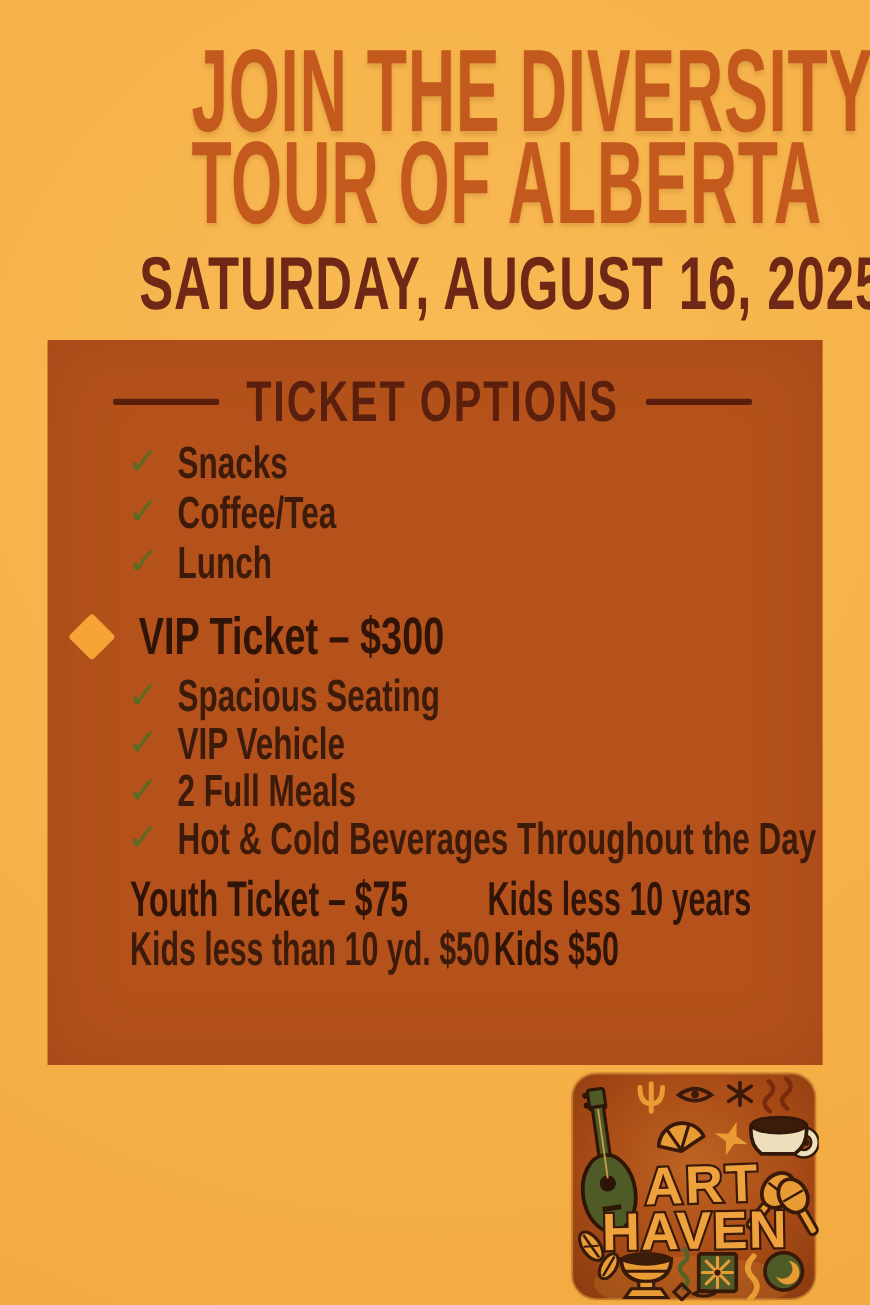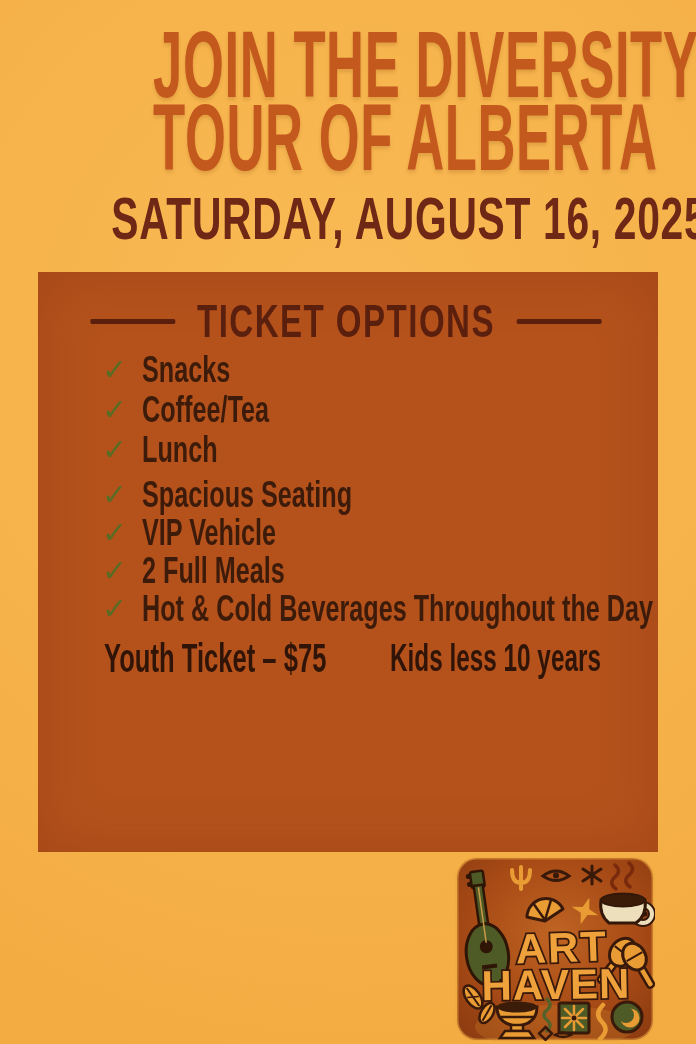--- a/index.html
+++ b/index.html
@@ -6,21 +6,21 @@
   body{
     width:696px;height:1044px;overflow:hidden;
     font-family:"Liberation Sans","DejaVu Sans",sans-serif;
     background:#F7B44C;
   }
   .poster{
     position:relative;width:696px;height:1044px;
     background:radial-gradient(circle at 50% 32%, #F9BA55 0%, #F6B24A 55%, #F2AB41 100%);
   }
   
-  .title-wrap{position:absolute;top:28px;left:0;width:696px;}
+  .title-wrap{position:absolute;top:36px;left:0;width:696px;}
   .title-line{
     display:block;width:696px;text-align:center;white-space:nowrap;
     font-weight:700;font-size:94px;line-height:0.78;
     color:#C4591D;letter-spacing:1px;
     transform:scaleX(0.56);transform-origin:50% 50%;
     text-shadow:0 3px 5px rgba(120,60,10,0.18);
   }
   .date-line{
     display:block;width:696px;text-align:center;white-space:nowrap;
     margin-top:14px;
@@ -135,20 +135,24 @@
       <div class="item-row">
         <span class="check">✓</span>
         <span class="item-text">Coffee/Tea</span>
       </div>
       <div class="item-row">
         <span class="check">✓</span>
         <span class="item-text">Lunch</span>
       </div>
     </div>
 
+    <div class="ticket-name-row vip">
+      <span class="diamond"></span>
+      <span class="ticket-name">VIP Ticket – $300</span>
+    </div>
     <div class="items vip">
       <div class="item-row">
         <span class="check">✓</span>
         <span class="item-text">Spacious Seating</span>
       </div>
       <div class="item-row">
         <span class="check">✓</span>
         <span class="item-text">VIP Vehicle</span>
       </div>
       <div class="item-row">
@@ -158,20 +162,24 @@
       <div class="item-row">
         <span class="check">✓</span>
         <span class="item-text">Hot &amp; Cold Beverages Throughout the Day</span>
       </div>
     </div>
 
     <div class="youth">
       <div class="youth-row">
         <span class="youth-name">Youth Ticket – $75</span>
         <span class="youth-note">Kids less 10 years</span>
+      </div>
+      <div class="youth-row">
+        <span class="youth-line2-left">Kids less than 10 yd. $50</span>
+        <span class="youth-line2-right">Kids $50</span>
       </div>
     </div>
 
   </div>
 
 
   <div class="logo-box">
     <svg width="200" height="184" viewBox="0 0 200 184" xmlns="http://www.w3.org/2000/svg">
       <defs>
         <radialGradient id="lgbg" cx="50%" cy="42%" r="75%">

